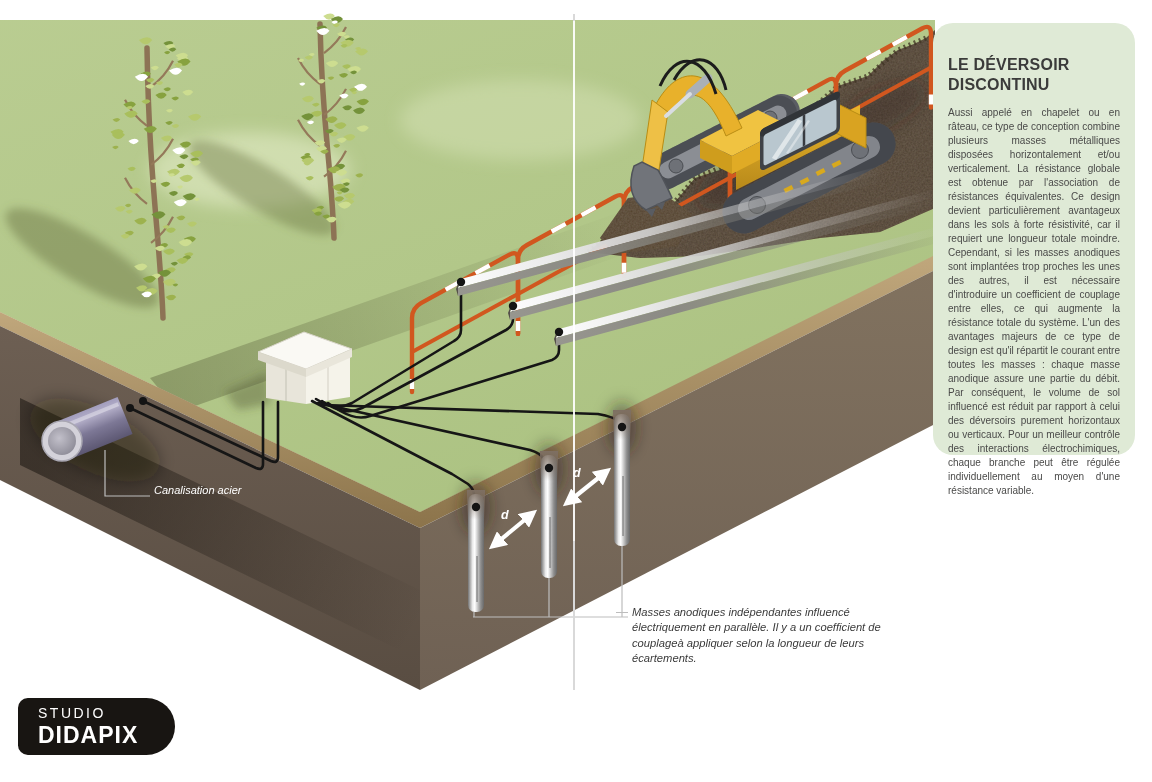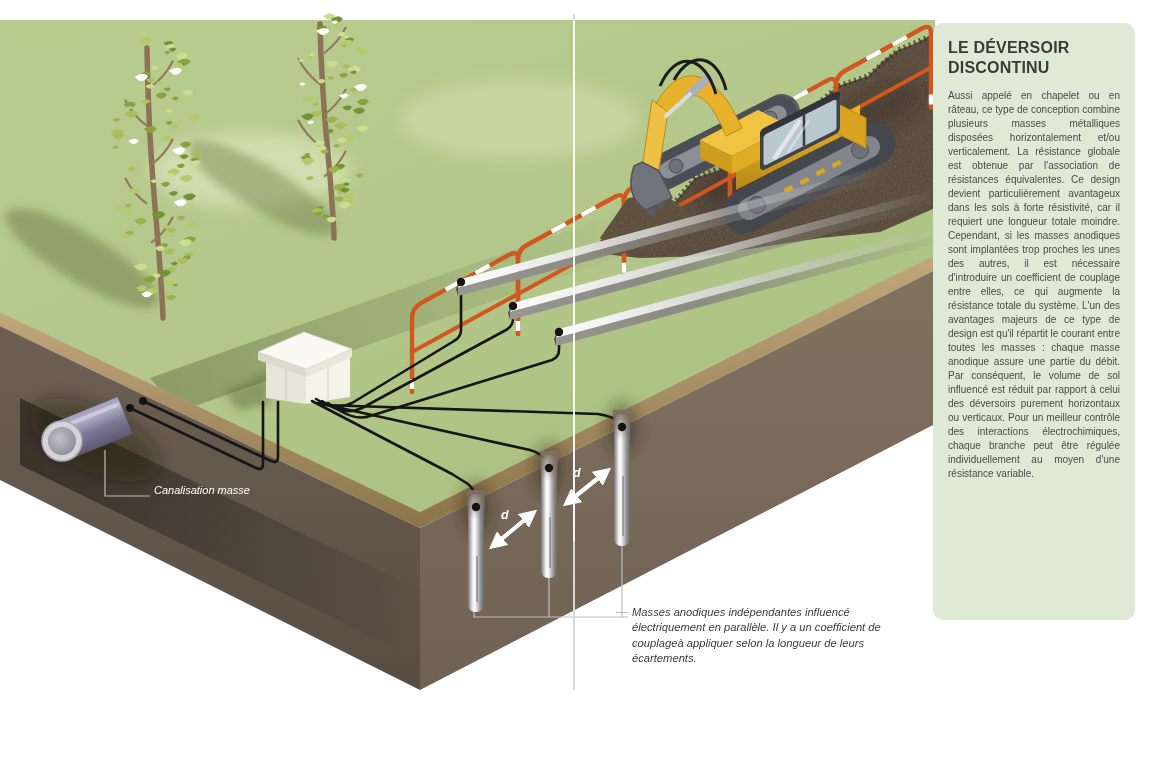--- a/index.html
+++ b/index.html
@@ -1,22 +1,22 @@
 <!DOCTYPE html>
 <html lang="fr" style="--accent-orange: #d1571f; --panel-bg: #dfead6; --grass-green: #b4c98b; --text-dark: #3b3b3a; --logo-bg: #181512;"><head>
 <meta charset="utf-8">
 <style>
   html,body{margin:0;padding:0;background:#fff;}
   .canvas{position:relative;width:1152px;height:782px;background:#fff;overflow:hidden;
           font-family:"Liberation Sans",sans-serif;}
   svg{position:absolute;left:0;top:0;}
   .centerline{position:absolute;left:573px;top:14px;width:2px;height:676px;
     background:linear-gradient(to bottom, #d9d9d9 0 1%, rgba(255,255,255,.92) 1% 78%, #d9d9d9 78% 100%);}
-  .panel{position:absolute;left:933px;top:23px;width:202px;height:597px;border-radius:10px;
-         background:var(--panel-bg,#dfead6);padding:15px 15px;box-sizing:border-box;}
+  .panel{position:absolute;left:933px;top:23px;width:202px;height:432px;border-radius:20px;
+         background:var(--panel-bg,#dfead6);padding:32px 15px;box-sizing:border-box;}
   .panel h2{margin:0 0 10px 0;font-size:16px;line-height:1.28;font-weight:600;
             color:var(--text-dark,#3b3b3a);letter-spacing:.2px;}
   .panel p{margin:0;font-size:10px;line-height:1.4;color:#4a4a49;text-align:justify;
            hyphens:auto;-webkit-hyphens:auto;}
   .lbl-pipe{position:absolute;left:154px;top:484px;color:#fff;font-style:italic;
             font-size:11px;white-space:nowrap;}
   .lbl-masses{position:absolute;left:632px;top:605px;width:252px;color:#3a3a3a;
               font-style:italic;font-size:11.2px;line-height:1.38;}
   .lbl-d{position:absolute;color:#fff;font-size:12.5px;font-weight:600;font-style:italic;}
   .lbl-d1{left:501px;top:508px;} .lbl-d2{left:573px;top:466px;}
@@ -516,19 +516,23 @@
   </g>
 </svg>
 
 <div class="centerline"></div>
 
 <div class="panel">
   <h2>LE DÉVERSOIR DISCONTINU</h2>
   <p>Aussi appelé en chapelet ou en râteau, ce type de conception combine plusieurs masses métalliques disposées horizontalement et/ou verticalement. La résistance globale est obtenue par l'association de résistances équivalentes. Ce design devient particulièrement avantageux dans les sols à forte résistivité, car il requiert une longueur totale moindre. Cependant, si les masses anodiques sont implantées trop proches les unes des autres, il est nécessaire d'introduire un coefficient de couplage entre elles, ce qui augmente la résistance totale du système. L'un des avantages majeurs de ce type de design est qu'il répartit le courant entre toutes les masses : chaque masse anodique assure une partie du débit. Par conséquent, le volume de sol influencé est réduit par rapport à celui des déversoirs purement horizontaux ou verticaux. Pour un meilleur contrôle des interactions électrochimiques, chaque branche peut être régulée individuellement au moyen d'une résistance variable.</p>
 </div>
 
-<div class="lbl-pipe">Canalisation masse</div>
+<div class="lbl-pipe">Canalisation acier</div>
 <div class="lbl-masses">Masses anodiques indépendantes influencé électriquement en parallèle. Il y a un coefficient de couplageà appliquer selon la longueur de leurs écartements.</div>
 <div class="lbl-d lbl-d1">d</div>
 <div class="lbl-d lbl-d2">d</div>
 
-
+<div class="logo">
+  <span class="l1">STUDIO</span>
+  <span class="l2">DIDAPIX</span>
 </div>
 
+</div>
+
 </body></html>

